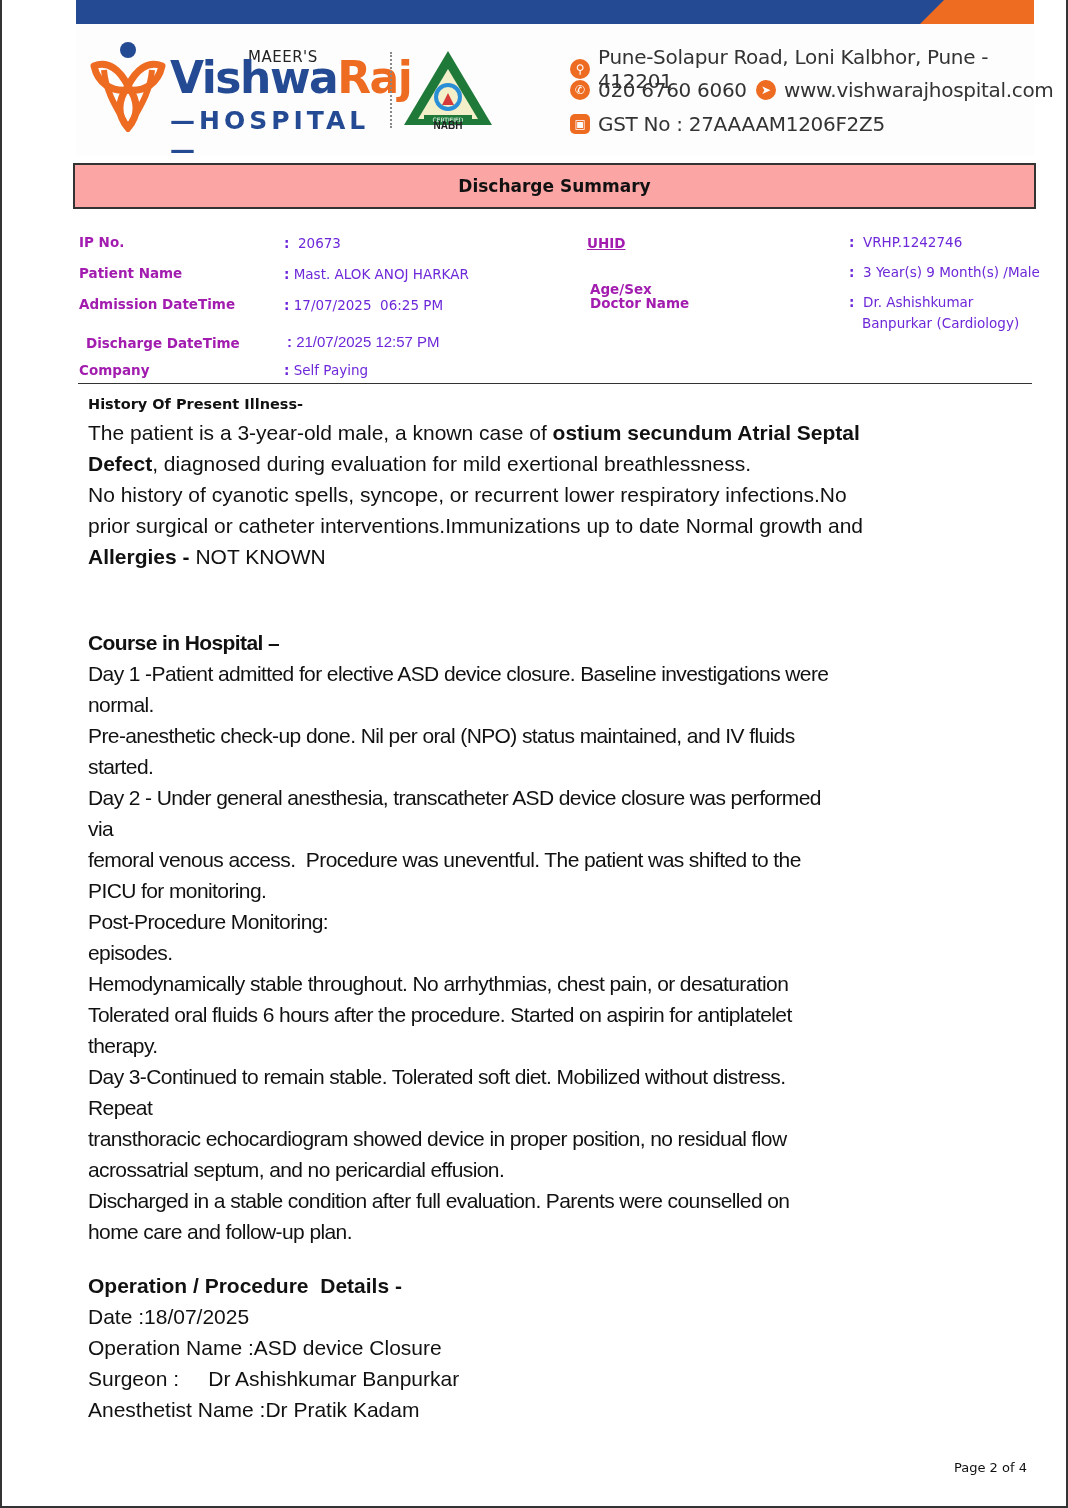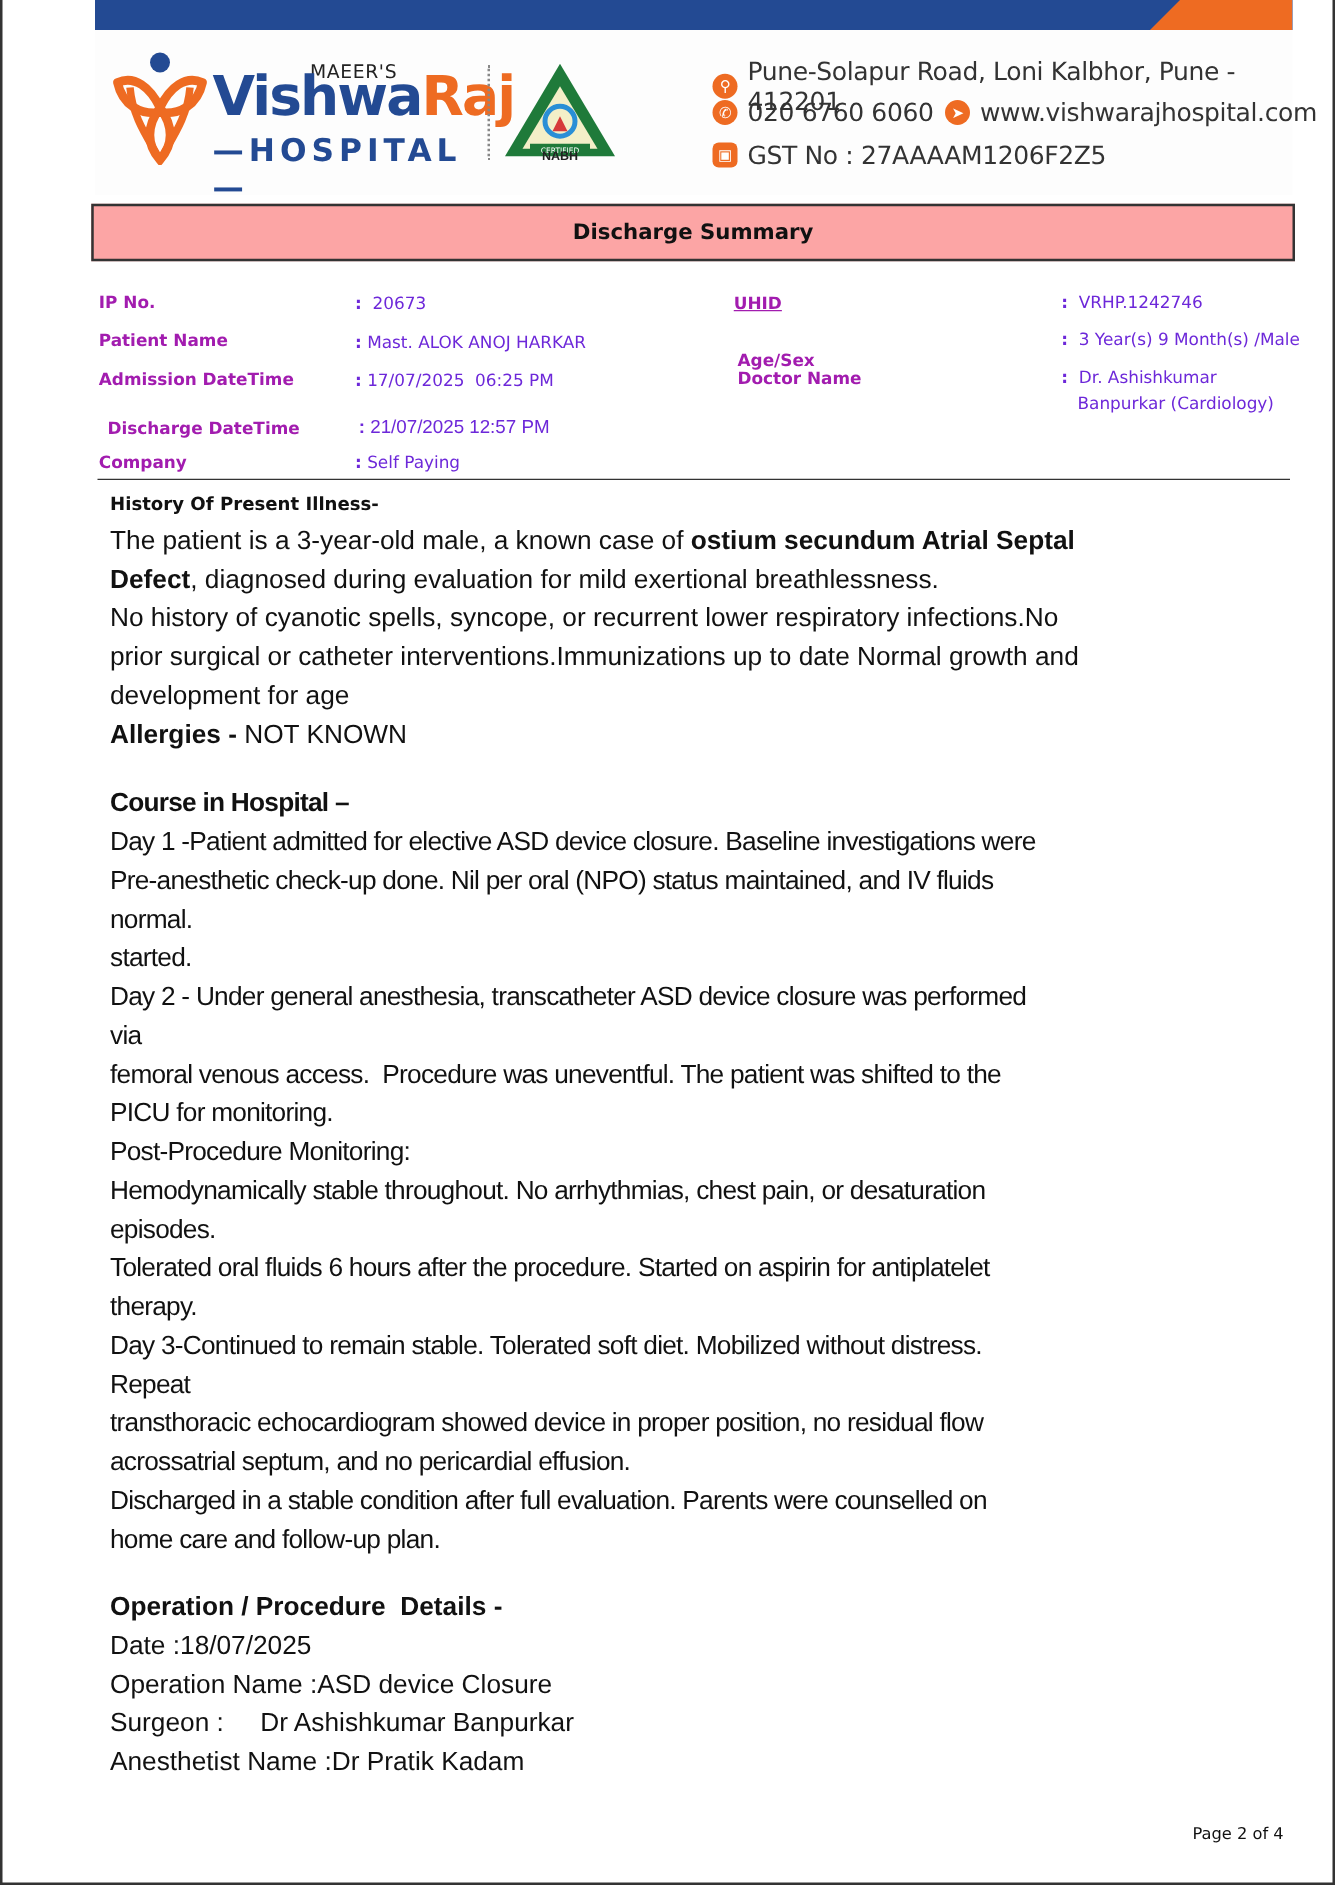--- a/index.html
+++ b/index.html
@@ -132,37 +132,36 @@
 </div>
 
 <div class="info-rule"></div>
 
 <div class="sec-head-small">History Of Present Illness-</div>
 <div class="body-block" style="top:417px;">
   <div><span>The patient is a 3-year-old male, a known case of </span><b>ostium secundum Atrial Septal</b></div>
   <div><b>Defect</b><span>, diagnosed during evaluation for mild exertional breathlessness.</span></div>
   <div>No history of cyanotic spells, syncope, or recurrent lower respiratory infections.No</div>
   <div>prior surgical or catheter interventions.Immunizations up to date Normal growth and</div>
-  <div>development for age</div>
   <div><b>Allergies - </b><span>NOT KNOWN</span></div>
 </div>
 
 <div class="body-block narrow" style="top:627px;">
   <div><b>Course in Hospital –</b></div>
   <div>Day 1 -Patient admitted for elective ASD device closure. Baseline investigations were</div>
+  <div>normal.</div>
   <div>Pre-anesthetic check-up done. Nil per oral (NPO) status maintained, and IV fluids</div>
-  <div>normal.</div>
   <div>started.</div>
   <div>Day 2 - Under general anesthesia, transcatheter ASD device closure was performed</div>
   <div>via</div>
   <div style="white-space:pre;">femoral venous access.  Procedure was uneventful. The patient was shifted to the</div>
   <div>PICU for monitoring.</div>
   <div>Post-Procedure Monitoring:</div>
+  <div>episodes.</div>
   <div>Hemodynamically stable throughout. No arrhythmias, chest pain, or desaturation</div>
-  <div>episodes.</div>
   <div>Tolerated oral fluids 6 hours after the procedure. Started on aspirin for antiplatelet</div>
   <div>therapy.</div>
   <div>Day 3-Continued to remain stable. Tolerated soft diet. Mobilized without distress.</div>
   <div>Repeat</div>
   <div>transthoracic echocardiogram showed device in proper position, no residual flow</div>
   <div>acrossatrial septum, and no pericardial effusion.</div>
   <div>Discharged in a stable condition after full evaluation. Parents were counselled on</div>
   <div>home care and follow-up plan.</div>
 </div>
 

